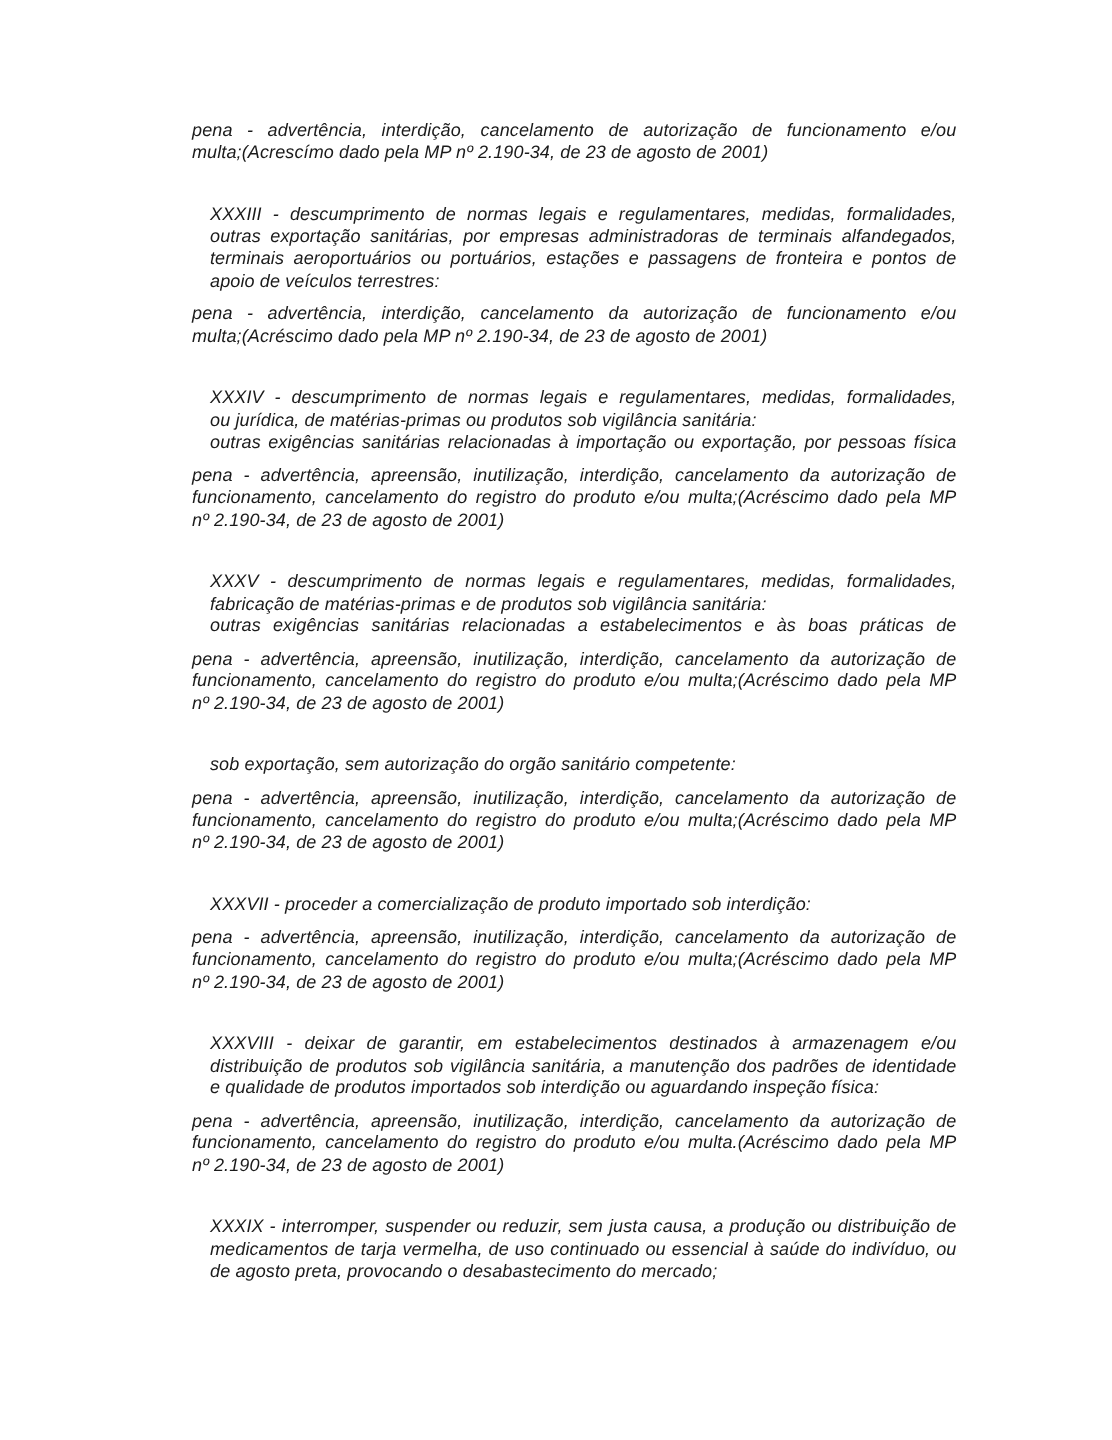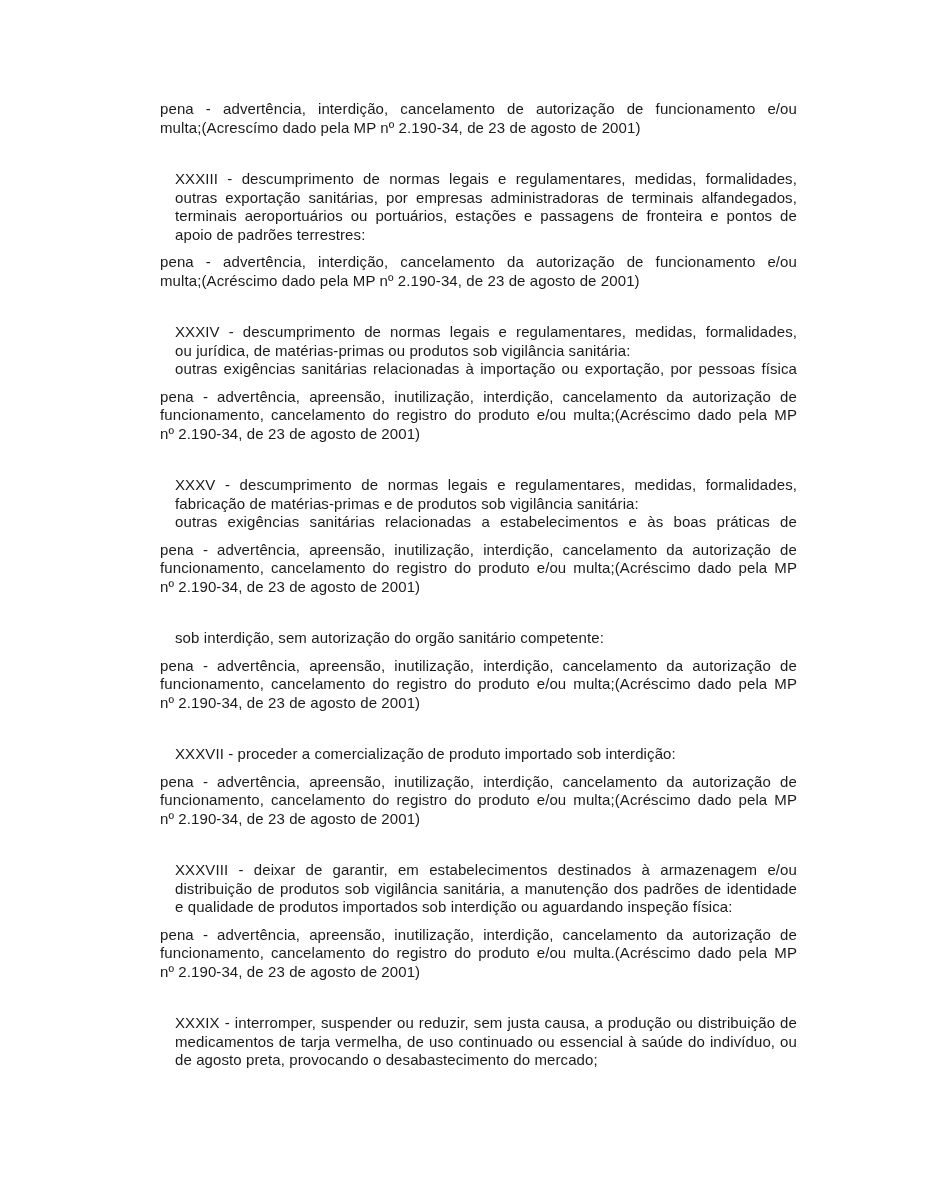--- a/index.html
+++ b/index.html
@@ -14,20 +14,21 @@
     color: #1b1b1b;
     overflow: hidden;
   }
   .page {
     box-sizing: border-box;
     width: 927px;
     height: 1200px;
     padding: 100px 130px 0 160px;
     background: #ffffff;
     overflow: hidden;
+    font-style: italic;
   }
   .para {
     font-size: 15px;
     line-height: 18.5px;
     letter-spacing: 0.1px;
   }
   .para.item { margin: 0 0 9px 15px; }
   .para.pena { margin: 0 0 33px 0; }
   .line {
     text-align: justify;
@@ -43,21 +44,21 @@
 
 <div class="page" style="background: rgb(255, 255, 255); color: rgb(27, 27, 27);">
     <div class="para pena">
       <div class="line">pena - advertência, interdição, cancelamento de autorização de funcionamento e/ou</div>
       <div class="line last">multa;(Acrescímo dado pela MP nº 2.190-34, de 23 de agosto de 2001)</div>
     </div>
     <div class="para item">
       <div class="line">XXXIII - descumprimento de normas legais e regulamentares, medidas, formalidades,</div>
       <div class="line">outras exportação sanitárias, por empresas administradoras de terminais alfandegados,</div>
       <div class="line">terminais aeroportuários ou portuários, estações e passagens de fronteira e pontos de</div>
-      <div class="line last">apoio de padrões terrestres:</div>
+      <div class="line last">apoio de veículos terrestres:</div>
     </div>
     <div class="para pena">
       <div class="line">pena - advertência, interdição, cancelamento da autorização de funcionamento e/ou</div>
       <div class="line last">multa;(Acréscimo dado pela MP nº 2.190-34, de 23 de agosto de 2001)</div>
     </div>
     <div class="para item">
       <div class="line">XXXIV - descumprimento de normas legais e regulamentares, medidas, formalidades,</div>
       <div class="line last">ou jurídica, de matérias-primas ou produtos sob vigilância sanitária:</div>
       <div class="line">outras exigências sanitárias relacionadas à importação ou exportação, por pessoas física</div>
     </div>
@@ -70,21 +71,21 @@
       <div class="line">XXXV - descumprimento de normas legais e regulamentares, medidas, formalidades,</div>
       <div class="line last">fabricação de matérias-primas e de produtos sob vigilância sanitária:</div>
       <div class="line">outras exigências sanitárias relacionadas a estabelecimentos e às boas práticas de</div>
     </div>
     <div class="para pena">
       <div class="line">pena - advertência, apreensão, inutilização, interdição, cancelamento da autorização de</div>
       <div class="line">funcionamento, cancelamento do registro do produto e/ou multa;(Acréscimo dado pela MP</div>
       <div class="line last">nº 2.190-34, de 23 de agosto de 2001)</div>
     </div>
     <div class="para item">
-      <div class="line last">sob interdição, sem autorização do orgão sanitário competente:</div>
+      <div class="line last">sob exportação, sem autorização do orgão sanitário competente:</div>
     </div>
     <div class="para pena">
       <div class="line">pena - advertência, apreensão, inutilização, interdição, cancelamento da autorização de</div>
       <div class="line">funcionamento, cancelamento do registro do produto e/ou multa;(Acréscimo dado pela MP</div>
       <div class="line last">nº 2.190-34, de 23 de agosto de 2001)</div>
     </div>
     <div class="para item">
       <div class="line last">XXXVII - proceder a comercialização de produto importado sob interdição:</div>
     </div>
     <div class="para pena">

